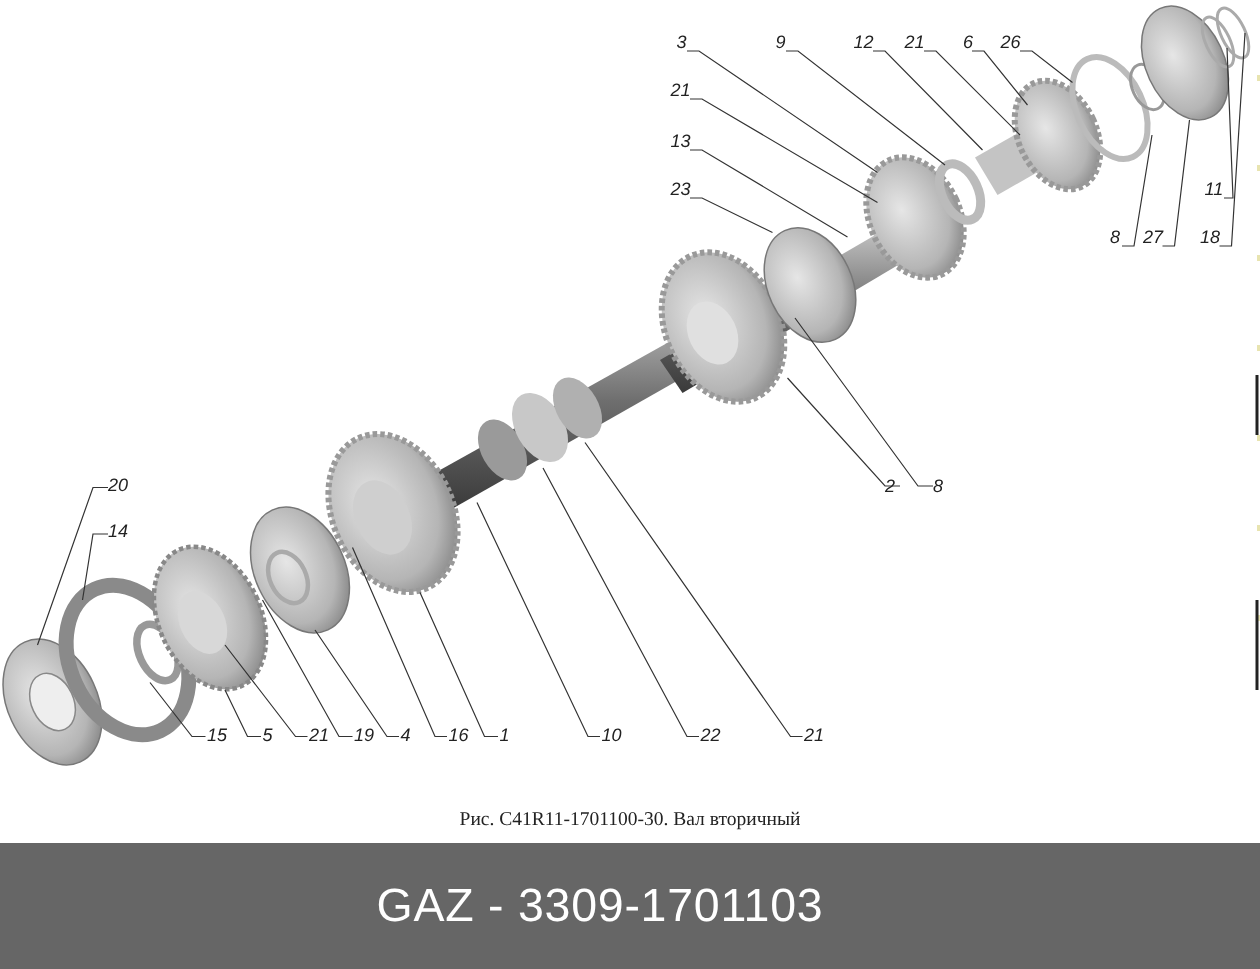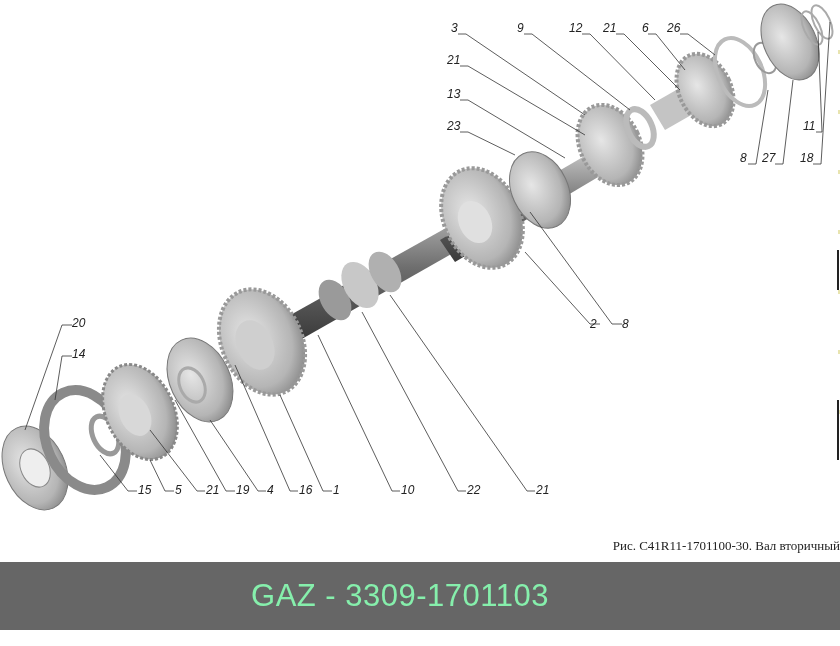--- a/index.html
+++ b/index.html
@@ -1,21 +1,21 @@
 <!DOCTYPE html>
 <html><head>
 <meta charset="utf-8">
 <style>
   html, body { margin: 0; padding: 0; background: #ffffff; }
   body { width: 840px; height: 646px; position: relative; overflow: hidden; font-family: "Liberation Sans", sans-serif; }
   #diagram { position: absolute; left: 0; top: 0; width: 840px; height: 530px; }
   .callout { font-family: "Liberation Sans", sans-serif; font-style: italic; font-size: 12px; fill: #222; }
   .leader { stroke: #333; stroke-width: 0.8; fill: none; }
-  #caption { position: absolute; left: 0; width: 840px; top: 538px; text-align: right; font-family: "Liberation Serif", serif; font-size: 13px; color: #222; }
-  #footer { position: absolute; left: 0; top: 562px; width: 840px; height: 68px; background: #666666; color: #86efac; display: flex; align-items: center; justify-content: center; font-family: "Liberation Sans", sans-serif; font-size: 31px; letter-spacing: 0.5px; }
+  #caption { position: absolute; left: 0; width: 840px; top: 538px; text-align: center; font-family: "Liberation Serif", serif; font-size: 13px; color: #222; }
+  #footer { position: absolute; left: 0; top: 562px; width: 840px; height: 84px; background: #666666; color: #ffffff; display: flex; align-items: center; justify-content: center; font-family: "Liberation Sans", sans-serif; font-size: 31px; letter-spacing: 0.5px; }
   #footer .gap { display: inline-block; width: 40px; }
   .edge-strip { position: absolute; right: 0; top: 20px; width: 2px; height: 440px; background: repeating-linear-gradient(to bottom, #fff 0 30px, #e8e4b0 30px 34px, #fff 34px 60px); }
   .edge-dark { position: absolute; right: 1px; width: 2px; background: #222; }
 </style>
 </head>
 <body>
 
 <svg id="diagram" viewBox="0 0 840 530" xmlns="http://www.w3.org/2000/svg">
   <defs>
     <linearGradient id="metal" x1="0" y1="0" x2="1" y2="1">

